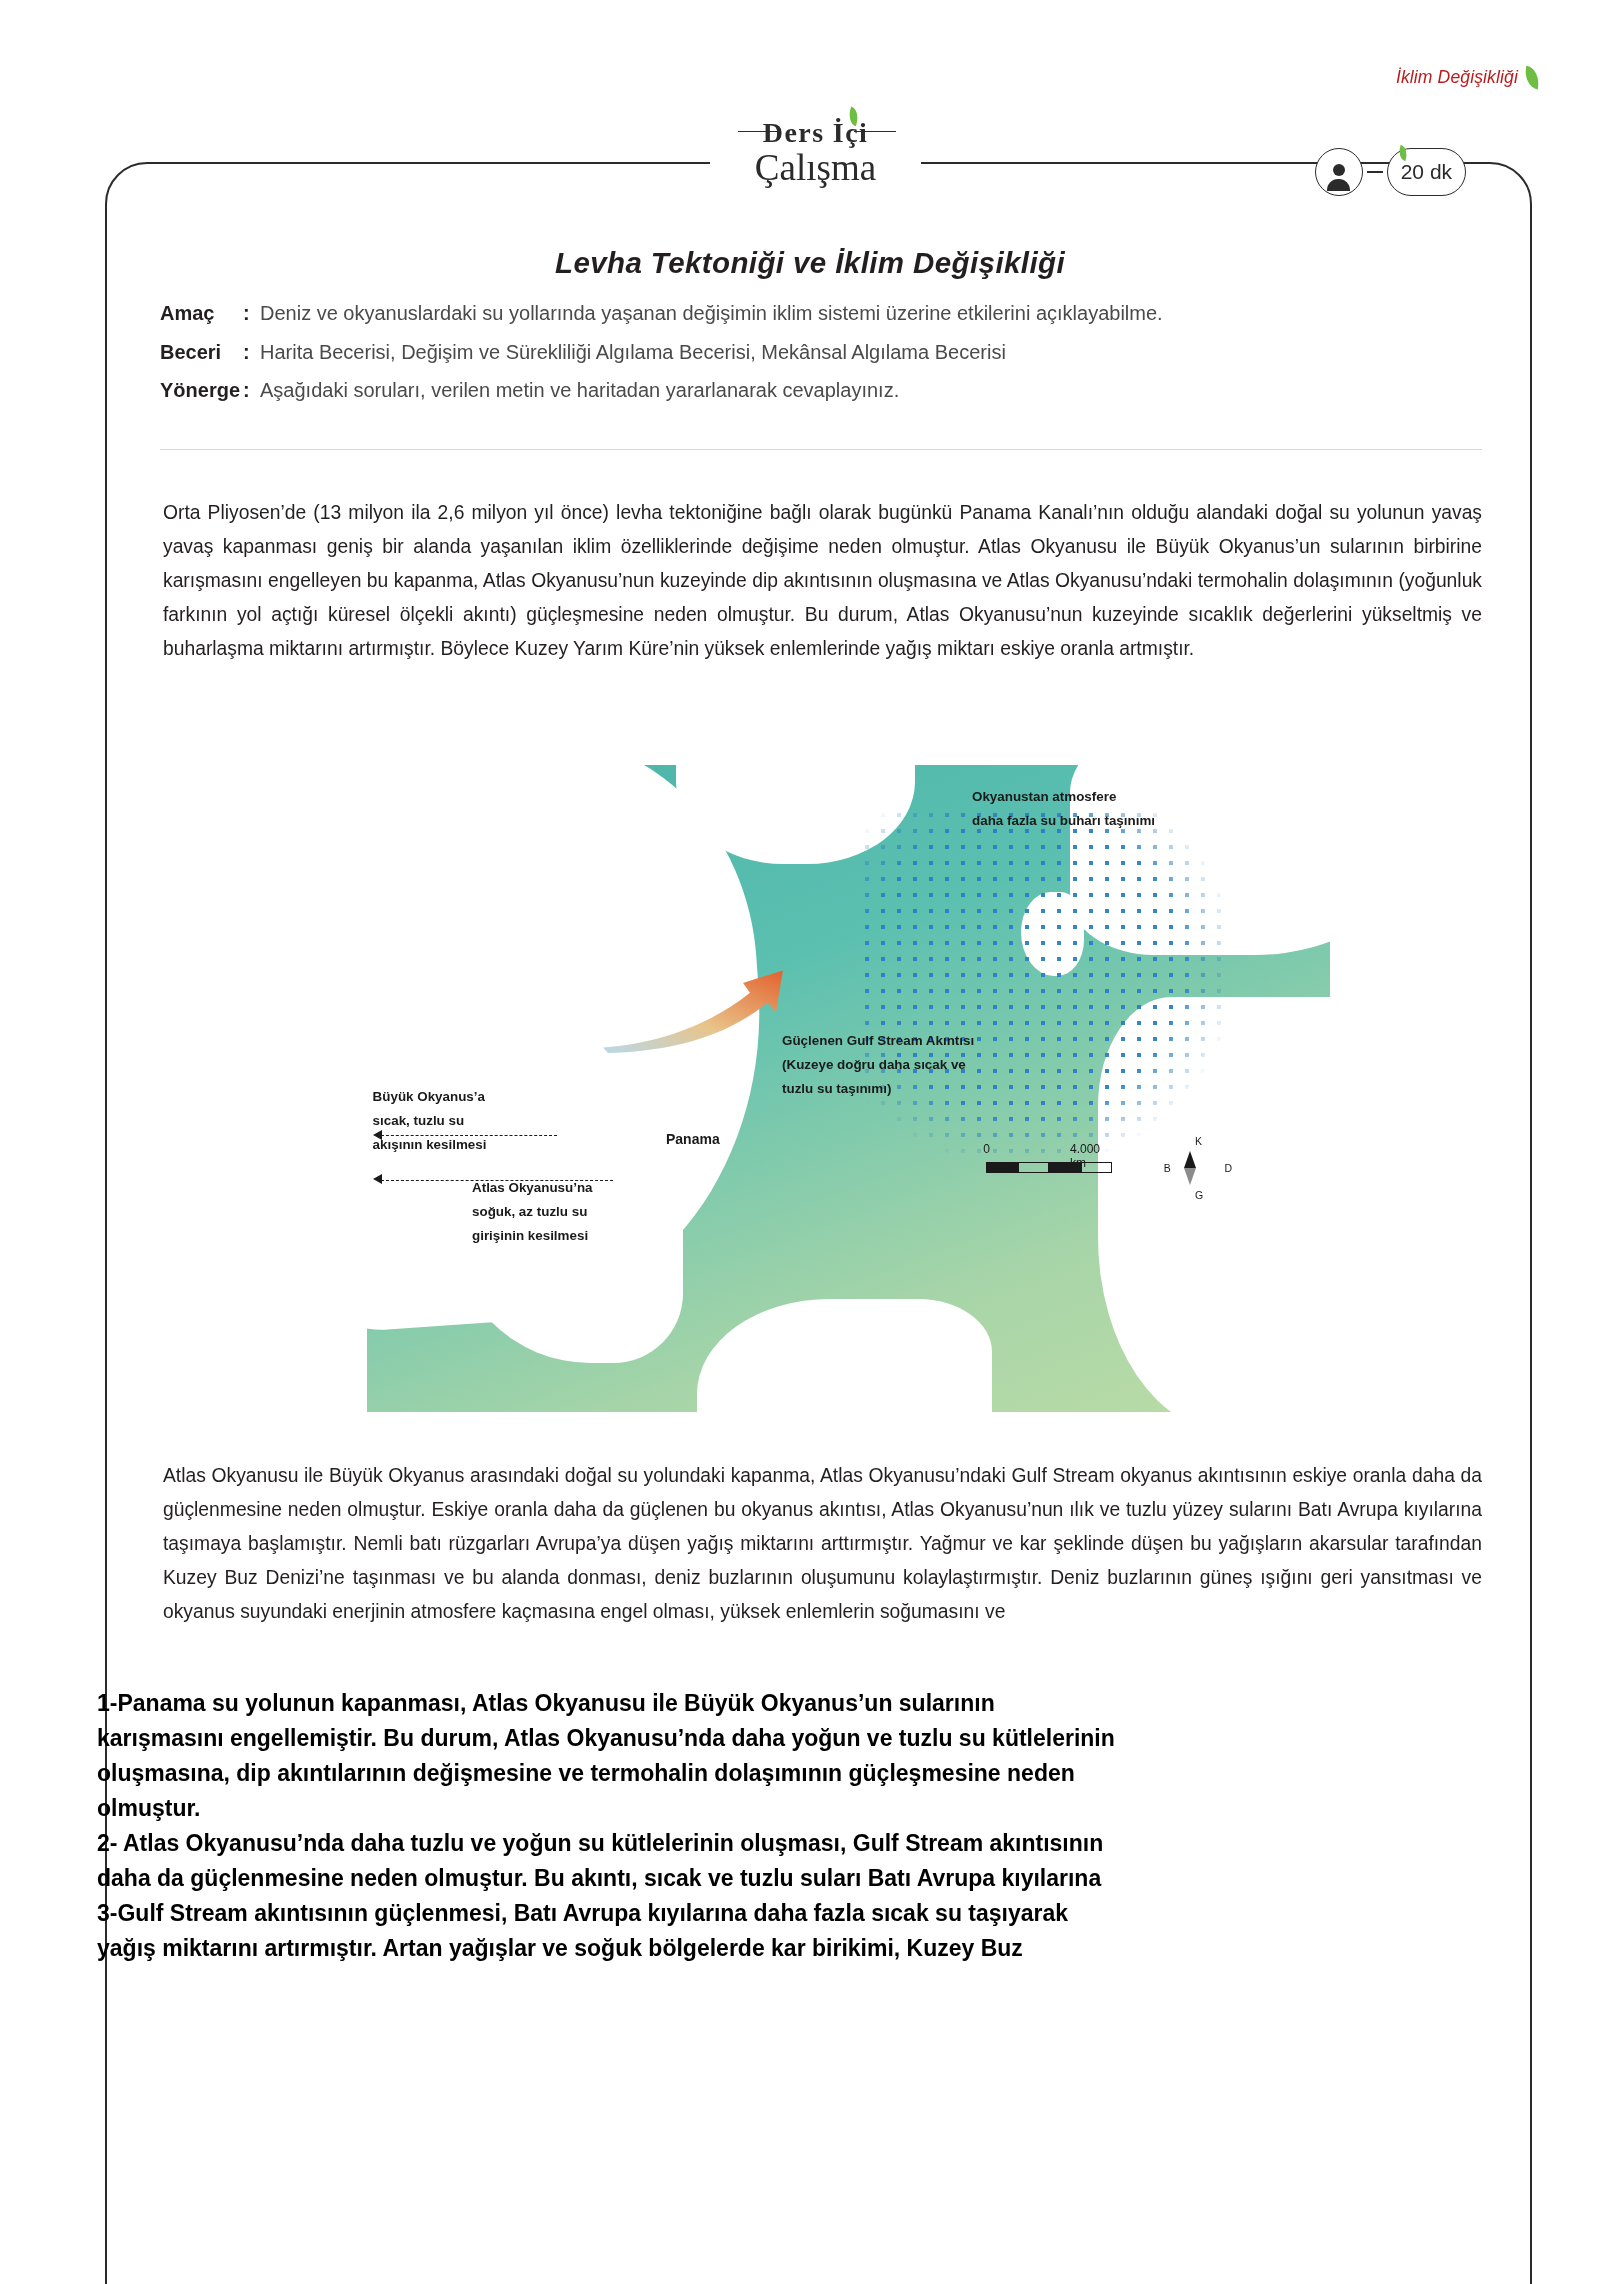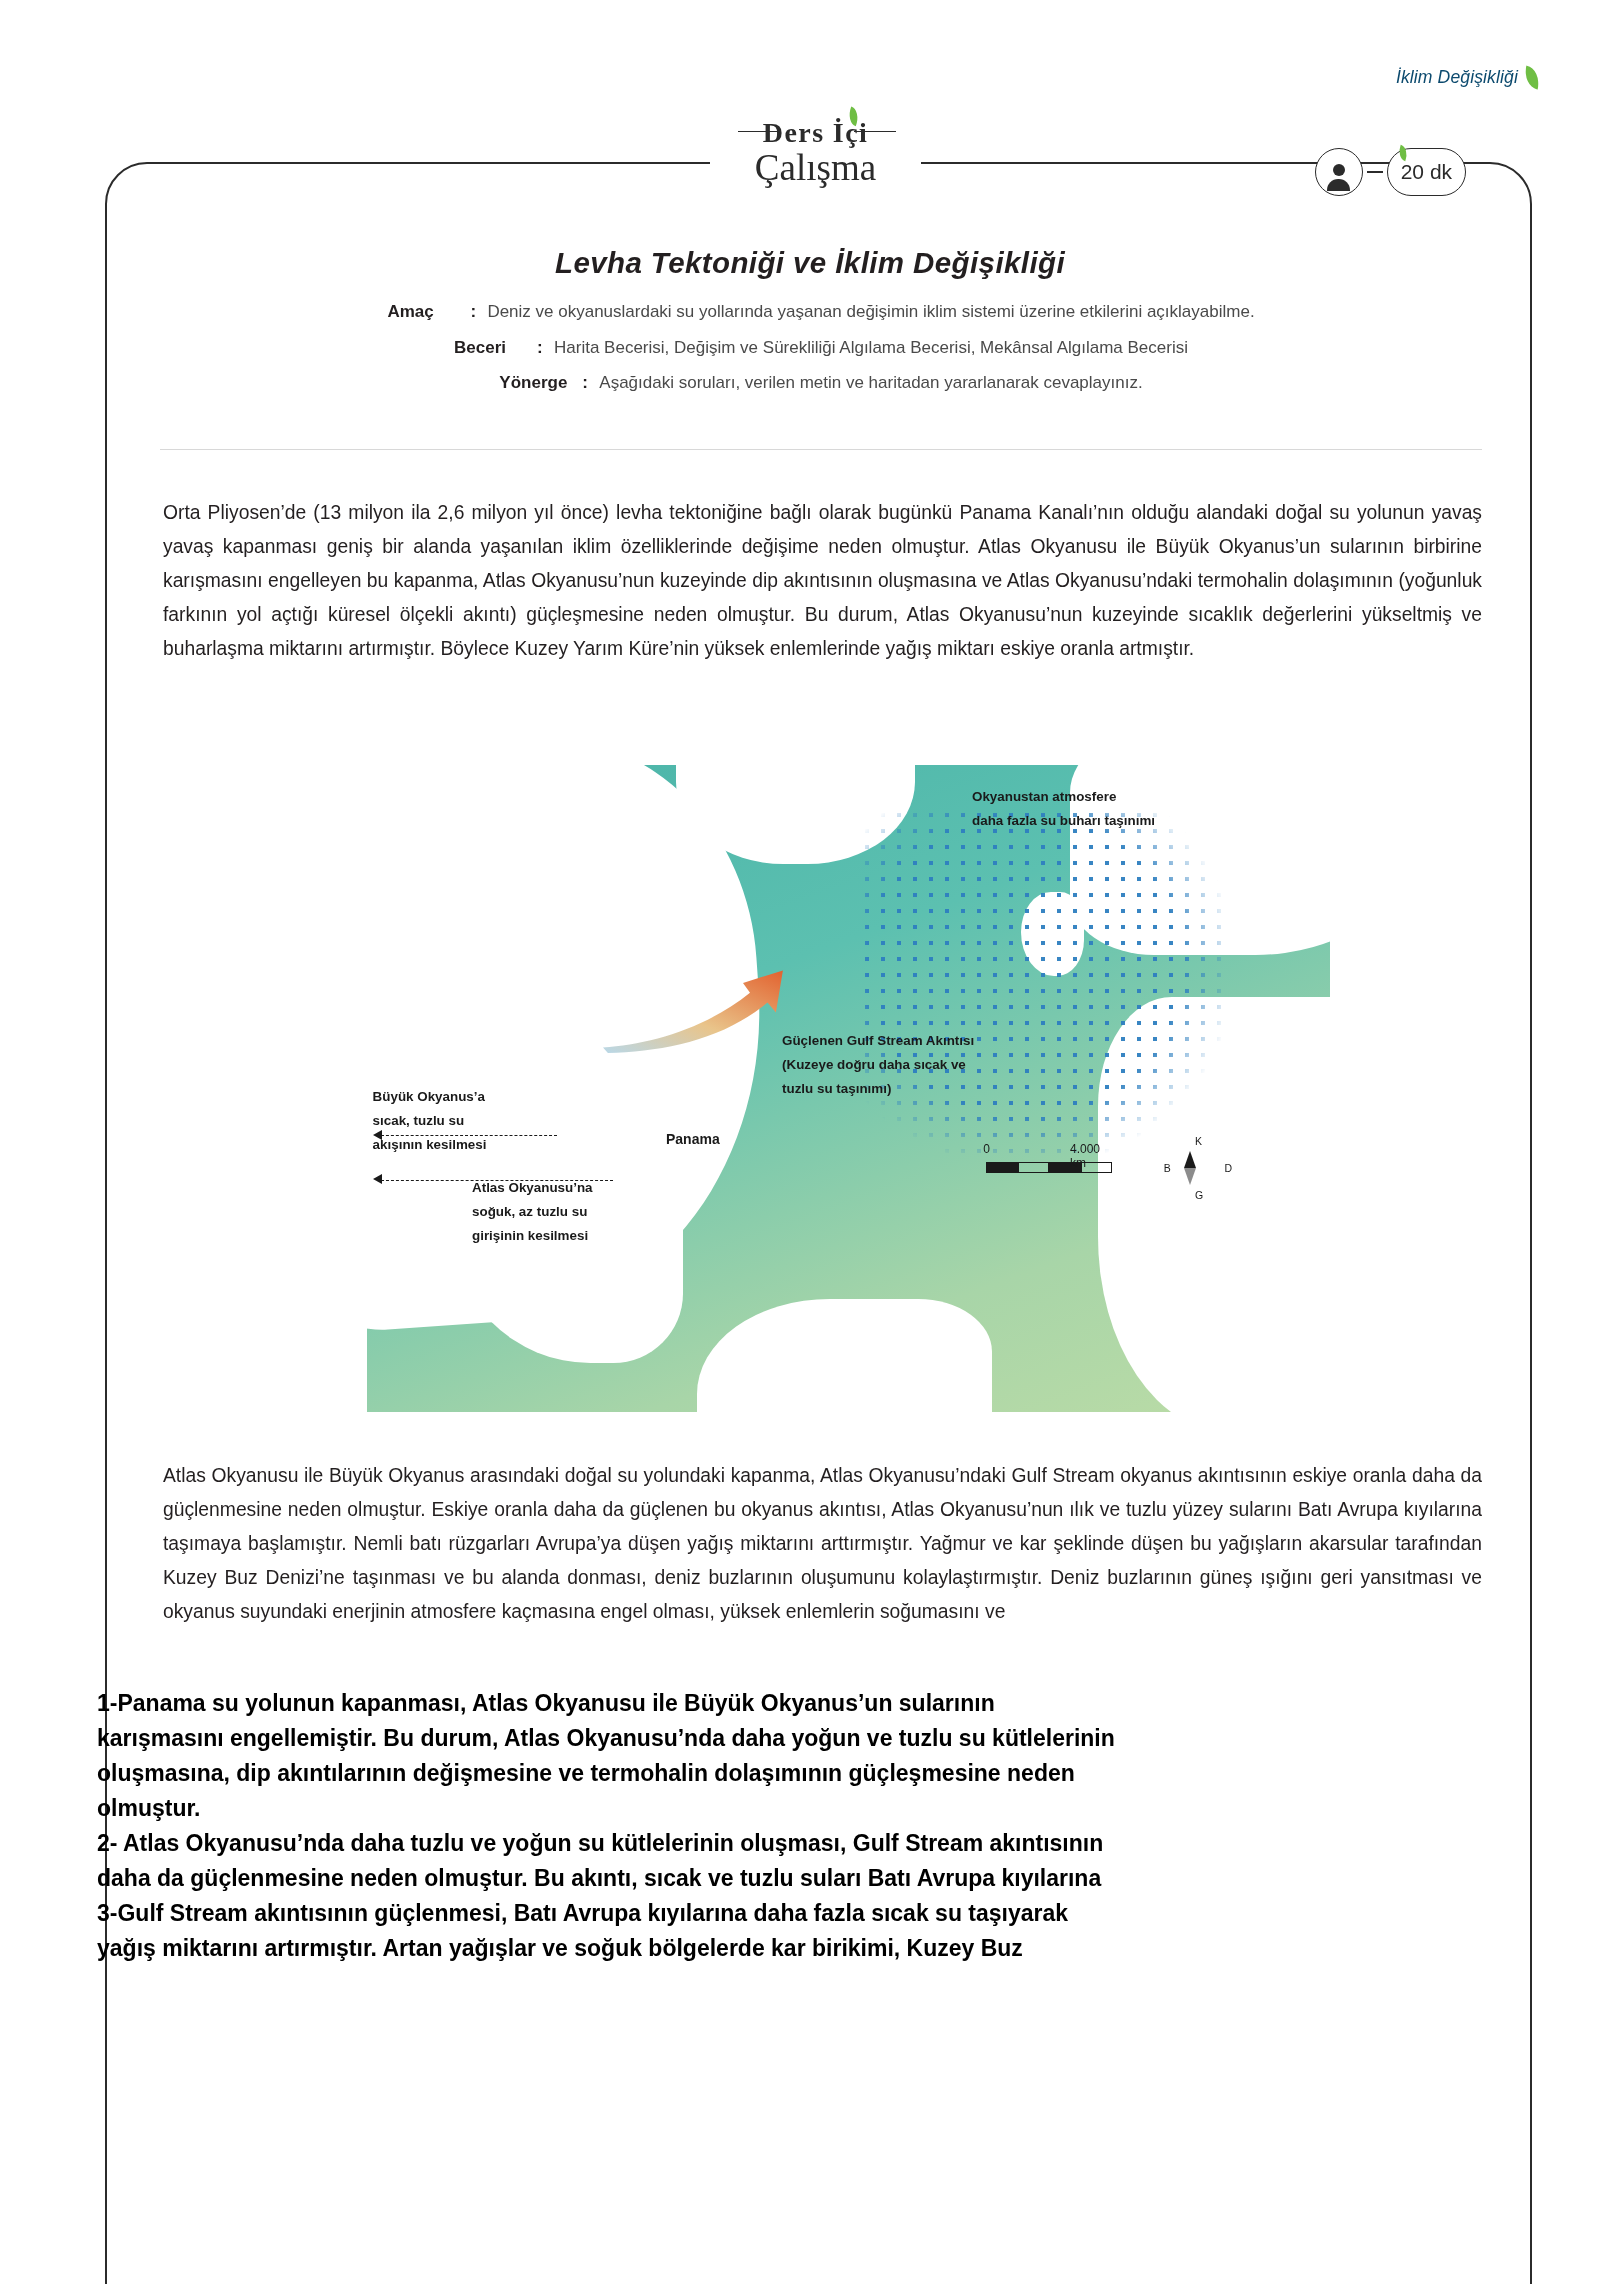--- a/index.html
+++ b/index.html
@@ -21,21 +21,21 @@
     position: absolute;
     top: 67px;
     right: 81px;
     display: flex;
     align-items: center;
     gap: 5.6px;
   }
   .brand-text {
     font-style: italic;
     font-size: 17.6px;
-    color: #0c4a6e;
+    color: #b91c1c;
     letter-spacing: 0.1px;
   }
   .leaf {
     width: 15.5px;
     height: 21px;
     background: #6fbe44;
     border-radius: 0 100% 0 100%;
     transform: rotate(12deg);
   }
 
@@ -183,22 +183,21 @@
   .meta {
     position: absolute;
     left: 160px;
     top: 302px;
     width: 1322px;
   }
   .meta-row {
     display: flex;
     align-items: baseline;
     margin-bottom: 15.5px;
-    font-size: 17px;
-    justify-content: center;
+    font-size: 20px;
   }
   .meta-label {
     font-weight: bold;
     width: 83px;
     flex: none;
     color: #231f20;
   }
   .meta-colon {
     width: 17px;
     flex: none;

